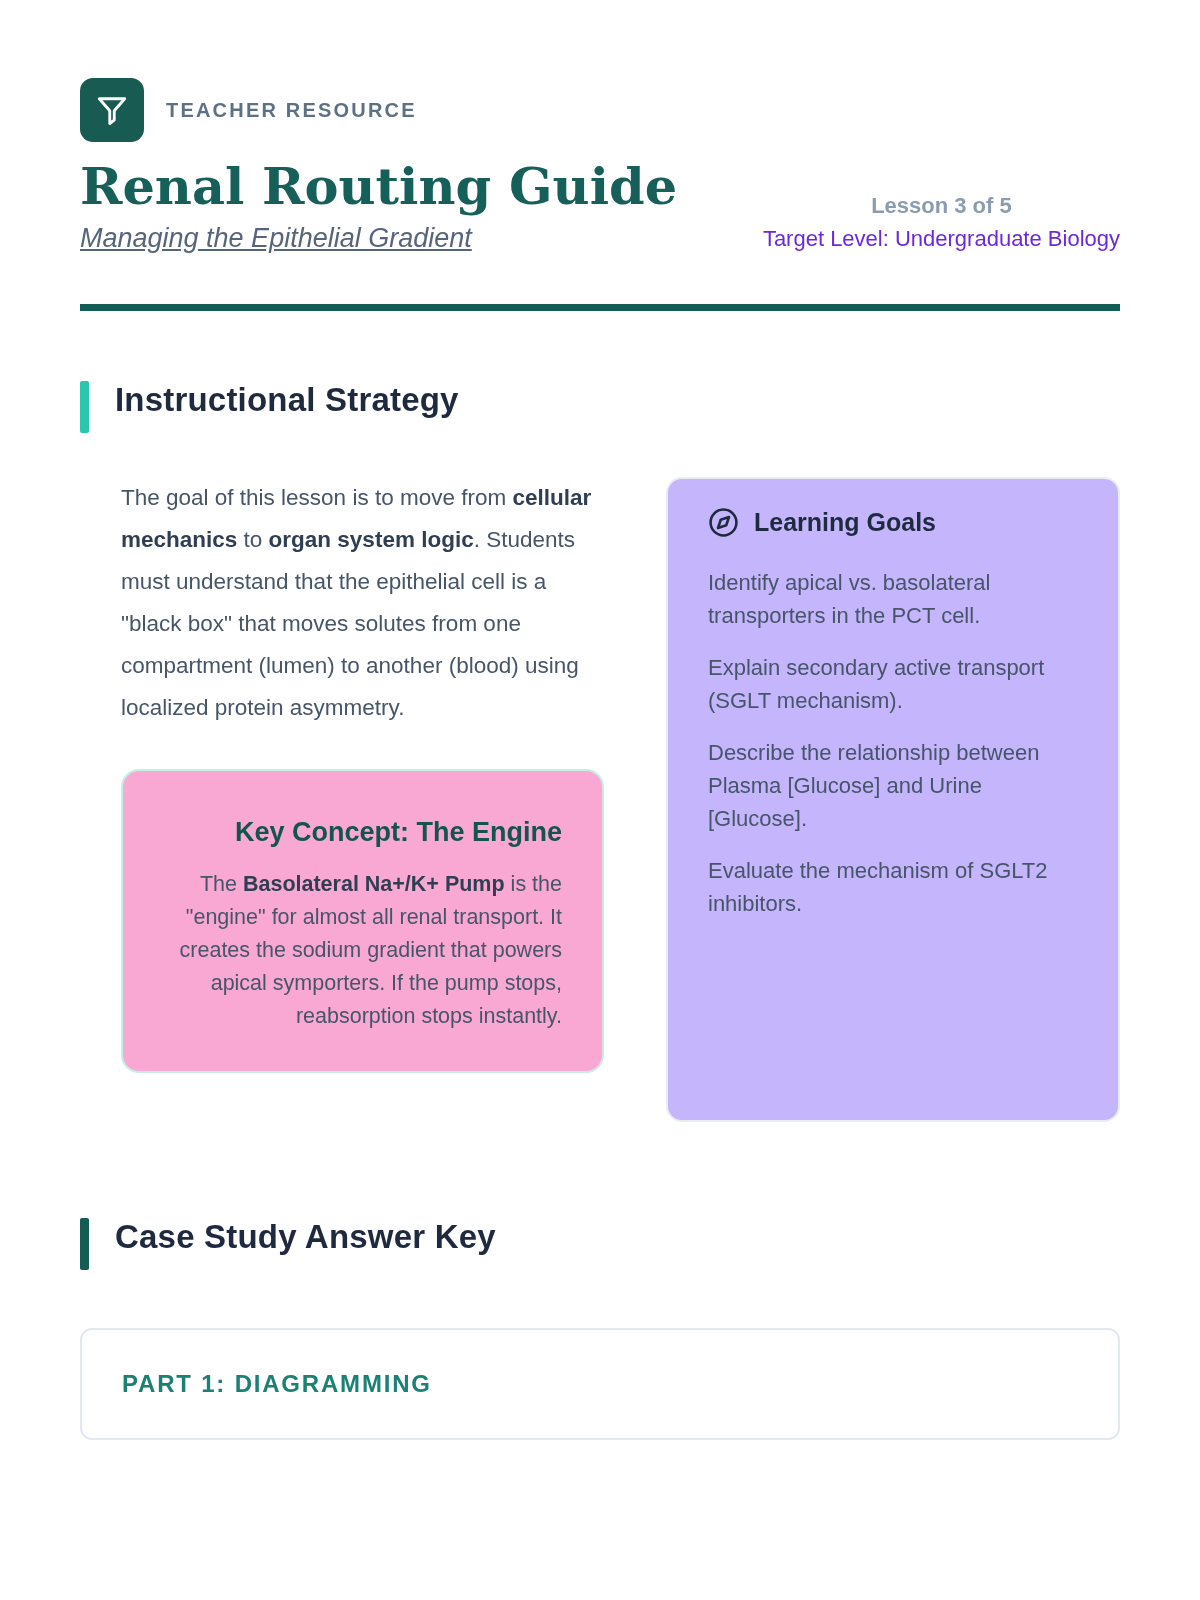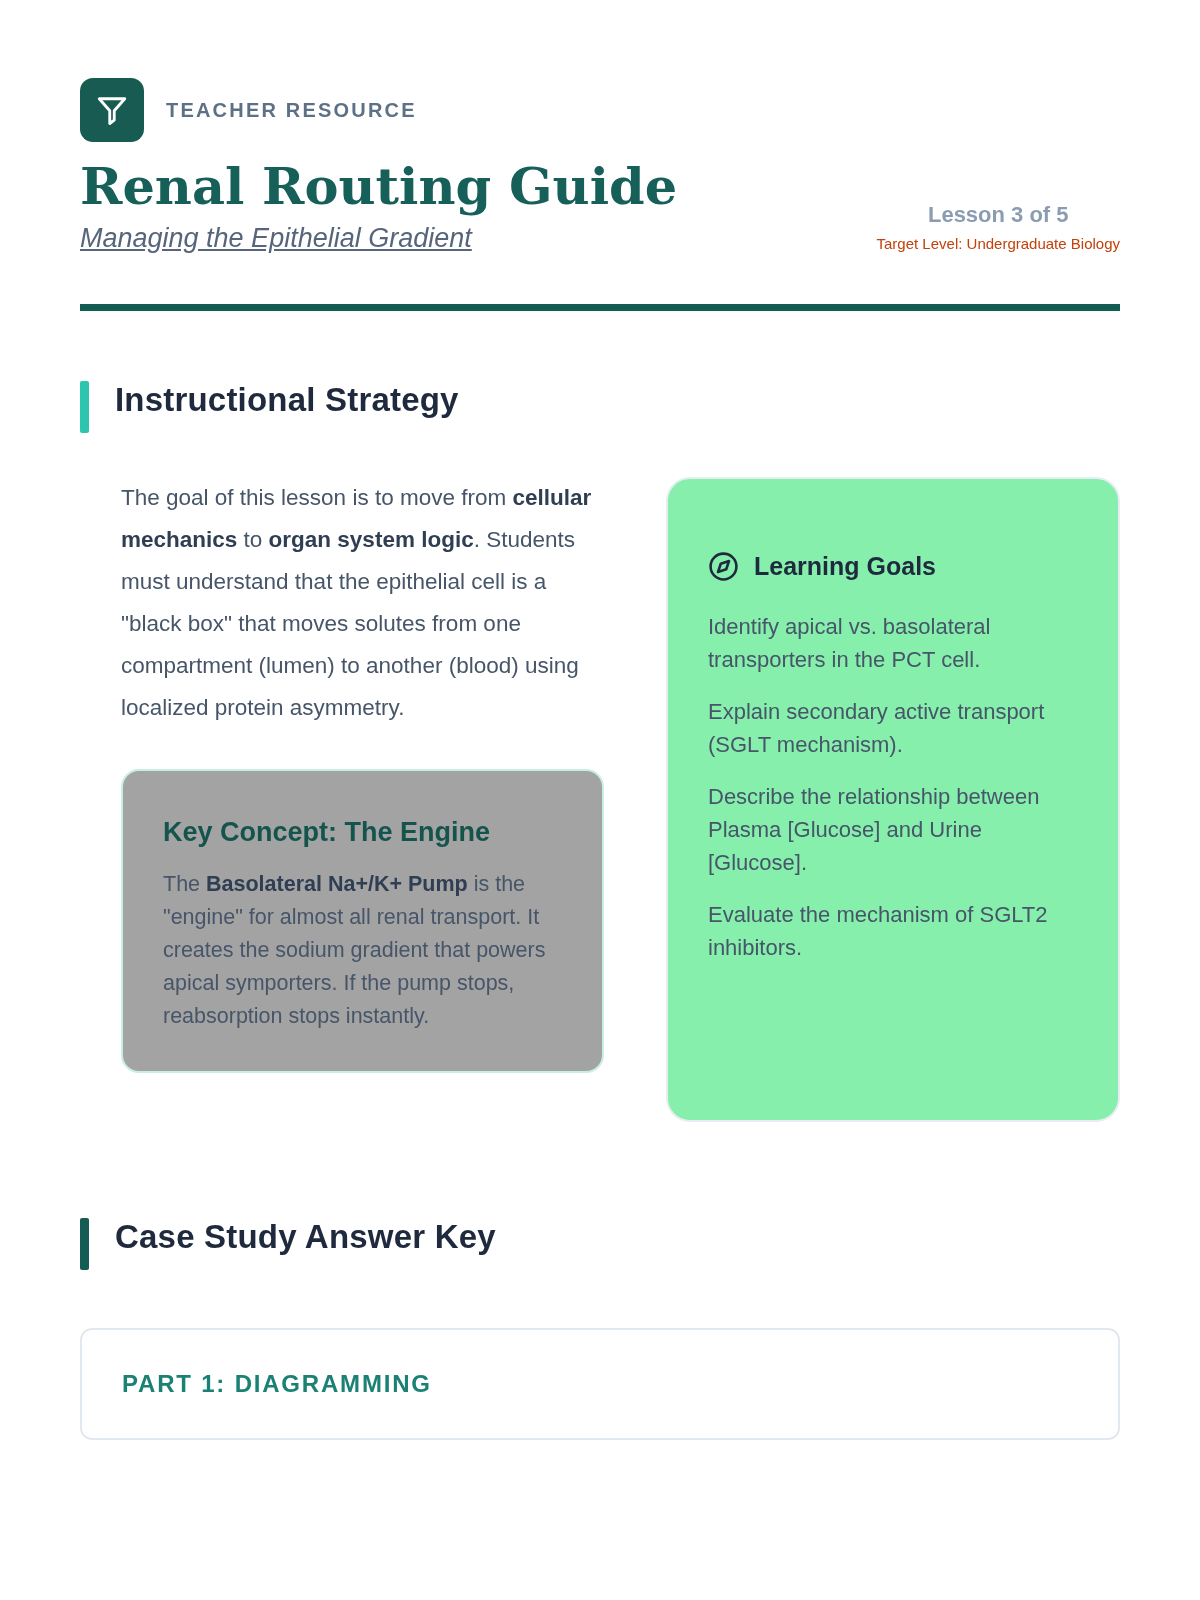--- a/index.html
+++ b/index.html
@@ -49,21 +49,21 @@
   }
   .page-subtitle {
     margin-top: 8px;
     font-size: 27px;
     font-style: italic;
     color: #57657b;
     text-decoration: underline;
   }
   .meta-block { text-align: center; padding-bottom: 2px; }
   .meta-lesson { font-size: 22px; font-weight: 700; color: #8b9cb1; }
-  .meta-target { margin-top: 7px; font-size: 15px; color: #c2410c; }
+  .meta-target { margin-top: 7px; font-size: 22px; color: #6d28d9; }
   .rule {
     margin-top: 50px;
     height: 7px;
     background: #135c53;
   }
 
   
   .section-heading {
     display: flex;
     gap: 26px;
@@ -94,45 +94,46 @@
   .col-left { width: 483px; flex: 0 0 auto; margin-left: 41px; }
   .intro-paragraph {
     font-size: 22.5px;
     line-height: 42px;
     color: #475569;
   }
   .intro-paragraph .b { font-weight: 700; color: #2f3e53; }
 
   .key-concept-card {
     margin-top: 40px;
-    background: #a3a3a3;
+    background: #f9a8d4;
     border: 2px solid #c7efe1;
     border-radius: 18px;
     padding: 46px 40px 38px 40px;
+    text-align: right;
   }
   .key-concept-title {
     font-size: 27px;
     font-weight: 700;
     color: #14544c;
   }
   .key-concept-body {
     margin-top: 20px;
     font-size: 21.5px;
     line-height: 33px;
     color: #475569;
   }
   .key-concept-body .b { font-weight: 700; color: #2f3e53; }
 
   .goals-card {
     flex: 1 1 auto;
     height: 645px;
-    background: #86efac;
+    background: #c4b5fd;
     border: 2px solid #e8edf4;
-    border-radius: 24px;
-    padding: 72px 40px;
+    border-radius: 16px;
+    padding: 28px 40px;
   }
   .goals-header {
     display: flex;
     align-items: center;
     gap: 15px;
   }
   .goals-header svg { width: 31px; height: 31px; flex: 0 0 auto; }
   .goals-title {
     font-size: 25px;
     font-weight: 700;

